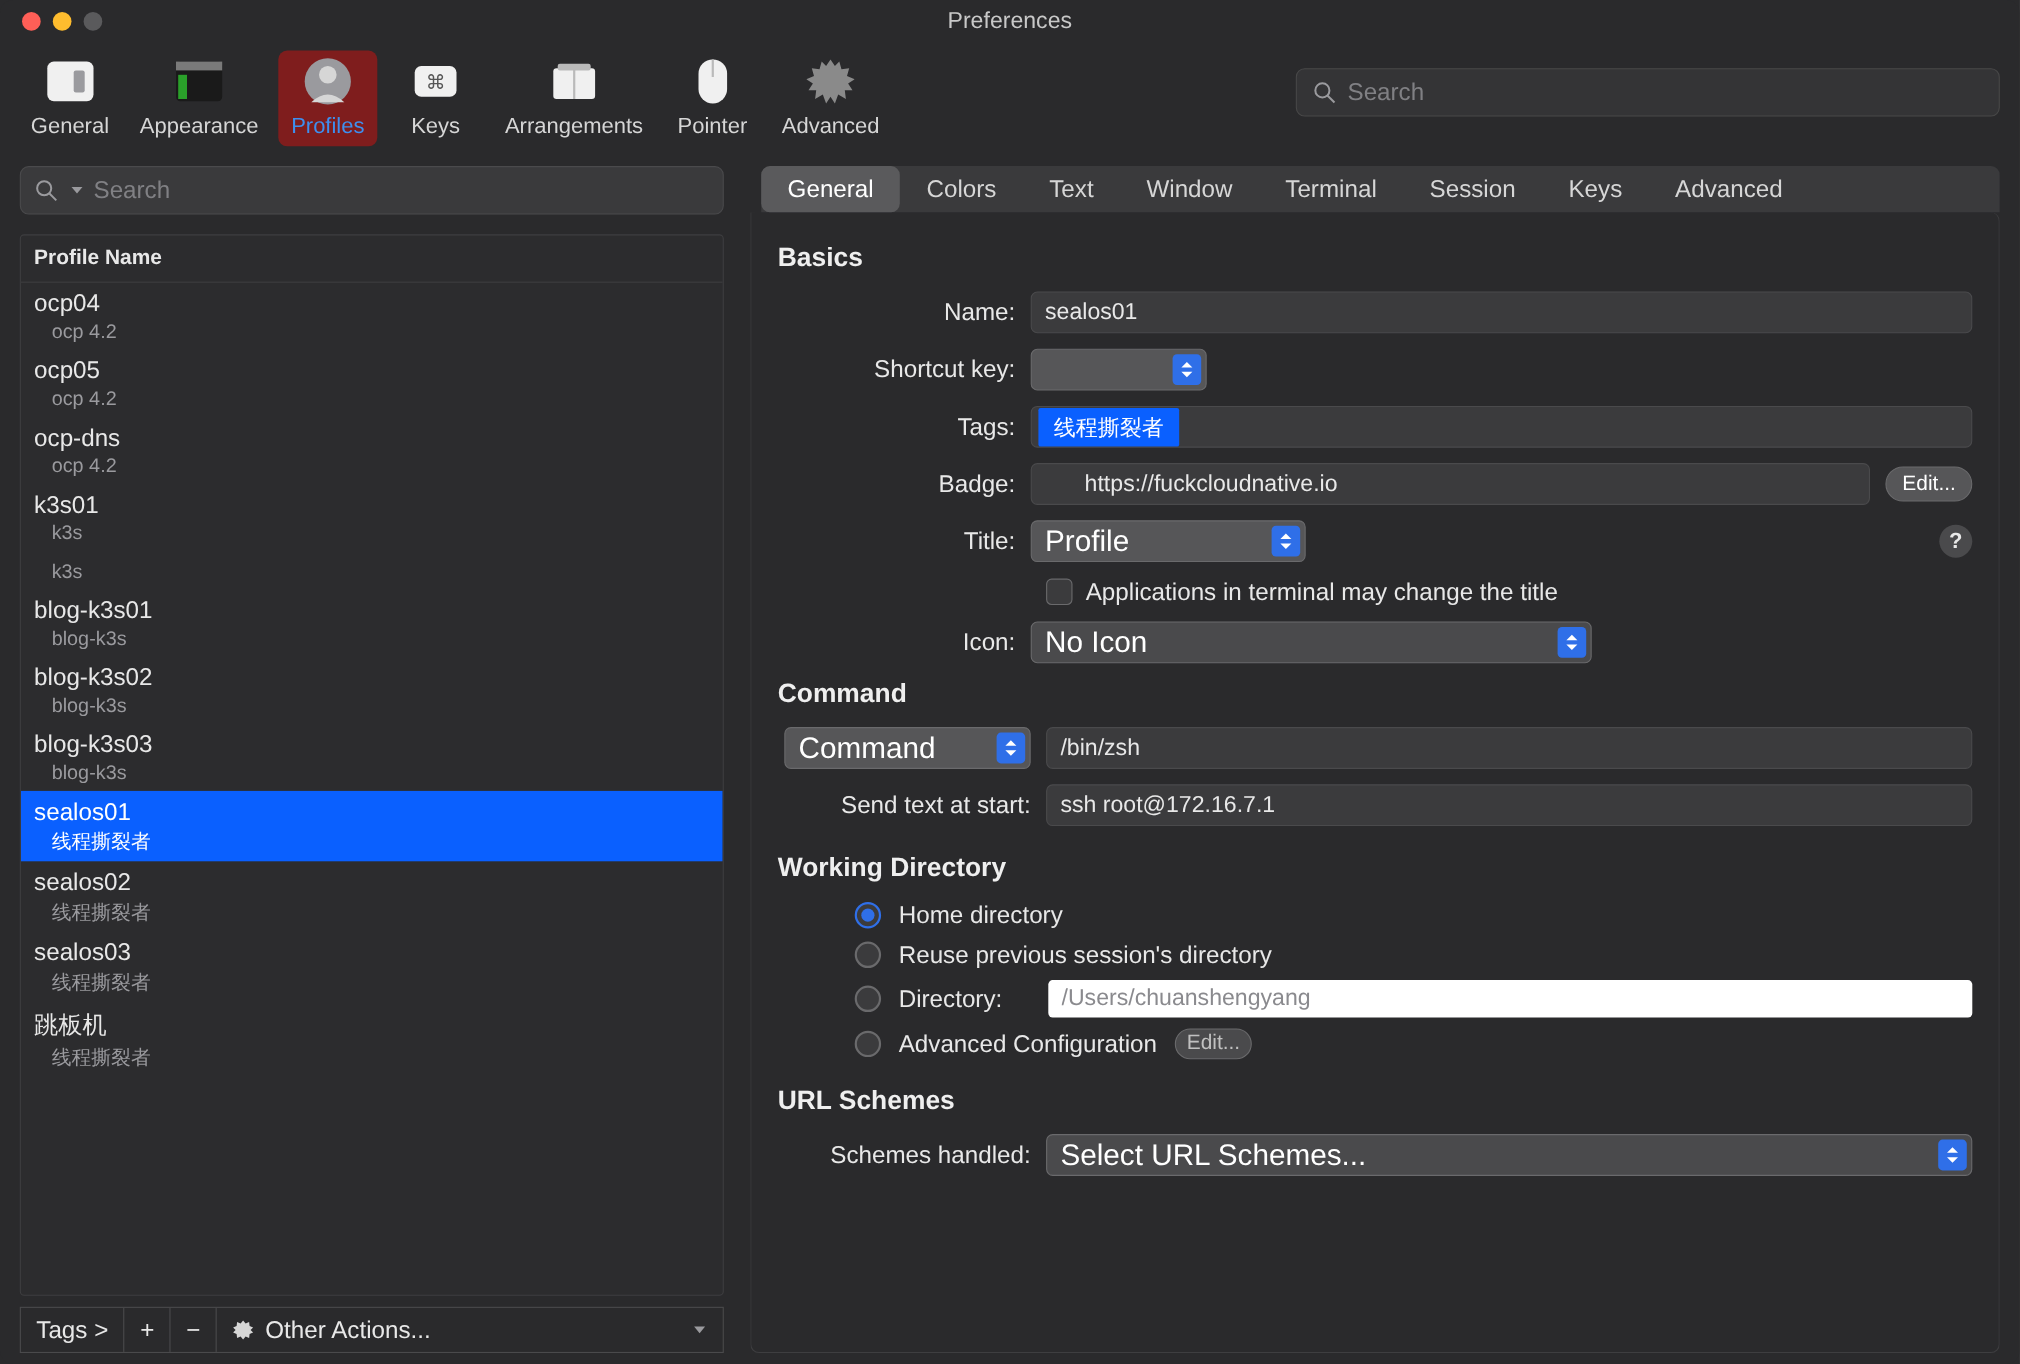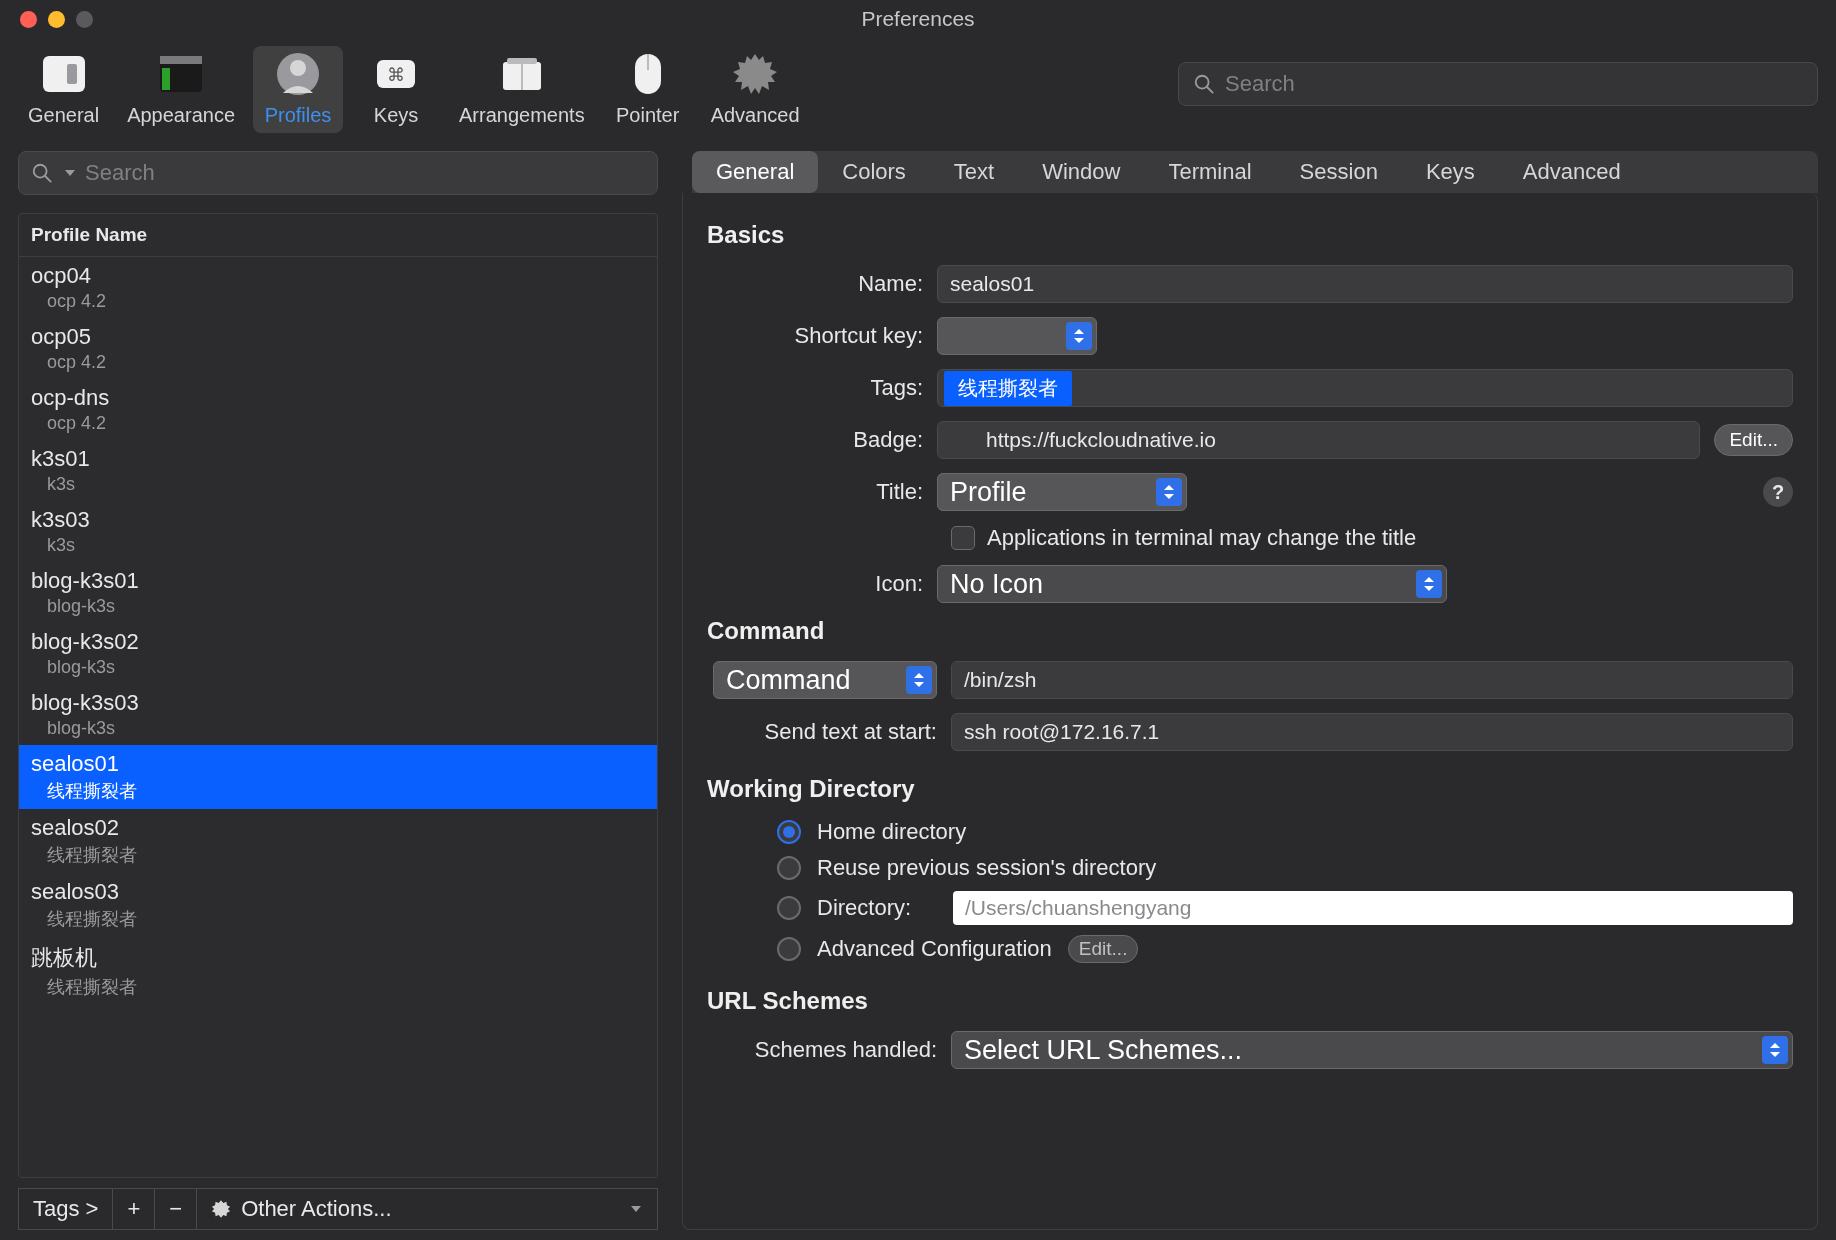--- a/index.html
+++ b/index.html
@@ -55,21 +55,21 @@
 }
 .tool-btn {
   display: flex;
   flex-direction: column;
   align-items: center;
   padding: 4px 10px 6px 10px;
   border-radius: 8px;
   min-width: 90px;
   cursor: pointer;
 }
-.tool-btn.active { background: #404040; }
+.tool-btn.active { background: #7f1d1d; }
 .tool-btn .icon-box {
   width: 54px; height: 48px;
   display: flex; align-items: center; justify-content: center;
   margin-bottom: 6px;
 }
 .tool-btn .lbl { font-size: 20px; color: #d6d6d6; }
 .tool-btn.active .lbl { color: #3e8fef; }
 .spacer { flex: 1; }
 .search-box {
   width: 640px;
@@ -478,21 +478,20 @@
             </div>
             <div class="profile-item">
               <div class="pname">ocp-dns</div>
               <div class="psub">ocp 4.2</div>
             </div>
             <div class="profile-item">
               <div class="pname">k3s01</div>
               <div class="psub">k3s</div>
             </div>
             <div class="profile-item">
-              <div class="pname">k3s03</div>
               <div class="psub">k3s</div>
             </div>
             <div class="profile-item">
               <div class="pname">blog-k3s01</div>
               <div class="psub">blog-k3s</div>
             </div>
             <div class="profile-item">
               <div class="pname">blog-k3s02</div>
               <div class="psub">blog-k3s</div>
             </div>

